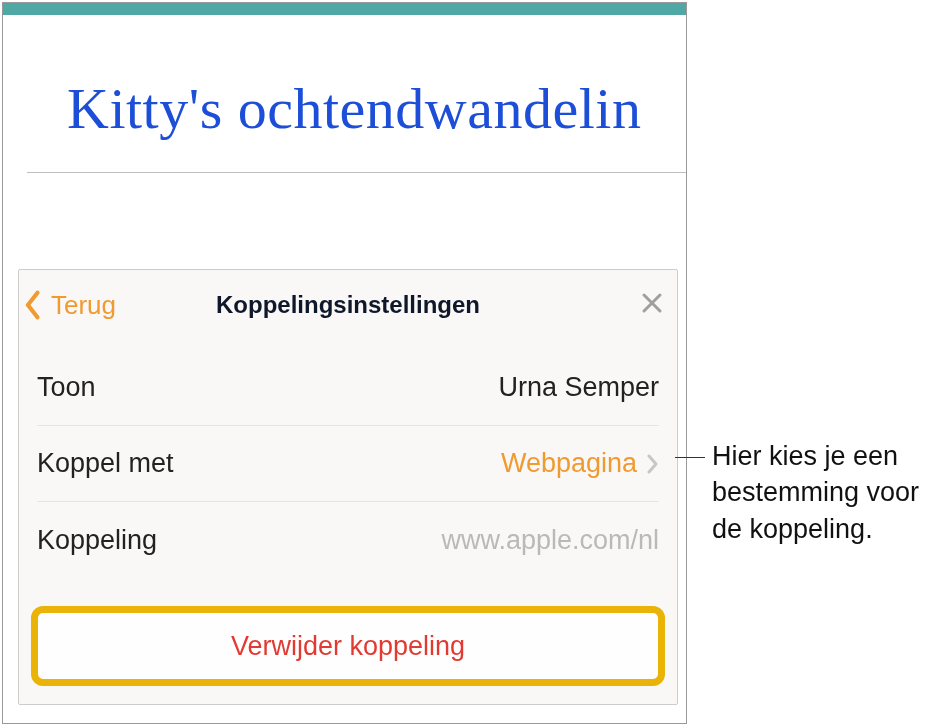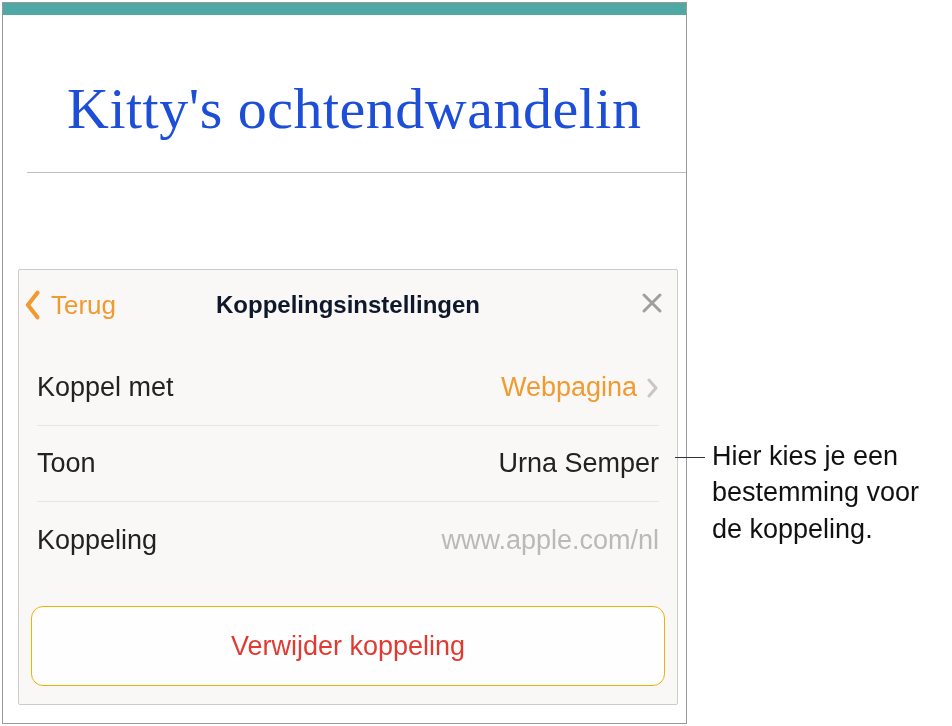--- a/index.html
+++ b/index.html
@@ -121,21 +121,21 @@
       align-items: center;
       gap: 8px;
     }
     .row-value.orange { color: #f09a30; display:flex; align-items:center; gap:10px; }
     .row-value.gray { color: #b9b9b5; }
     .chev { color: #c7c7c5; }
     .remove-row {
       margin: 28px 12px 18px 12px;
       height: 80px;
       background: #fefefe;
-      border: 1px solid #eab308;
+      border: 7px solid #eab308;
       border-radius: 12px;
       display: flex;
       align-items: center;
       justify-content: center;
       color: #e13a32;
       font-size: 27px;
       cursor: pointer;
     }
 
     .callout {
@@ -176,34 +176,34 @@
       </div>
       <div class="popover-title">Koppelingsinstellingen</div>
       <div class="close-btn">
         <svg width="22" height="22" viewBox="0 0 22 22">
             <line x1="3" y1="3" x2="19" y2="19" stroke="#9f9f9d" stroke-width="3" stroke-linecap="round"></line>
             <line x1="19" y1="3" x2="3" y2="19" stroke="#9f9f9d" stroke-width="3" stroke-linecap="round"></line>
           </svg>
       </div>
     </div>
     <div class="rows">
+      <div class="row">
+        <span class="row-label">Toon</span>
+        <span class="row-value">Urna Semper</span>
+      </div>
       <div class="row">
         <span class="row-label">Koppel met</span>
         <span class="row-value orange">
           <span>Webpagina</span>
           <svg class="chev" width="12" height="22" viewBox="0 0 12 22">
               <polyline points="2,3 9,11 2,19" fill="none" stroke="#c7c7c5" stroke-width="3" stroke-linecap="round" stroke-linejoin="round"></polyline>
             </svg>
         </span>
       </div>
       <div class="row">
-        <span class="row-label">Toon</span>
-        <span class="row-value">Urna Semper</span>
-      </div>
-      <div class="row">
         <span class="row-label">Koppeling</span>
         <span class="row-value gray">www.apple.com/nl</span>
       </div>
     </div>
     <div class="remove-row">
       <span>Verwijder koppeling</span>
     </div>
   </div>
 </div>
 

